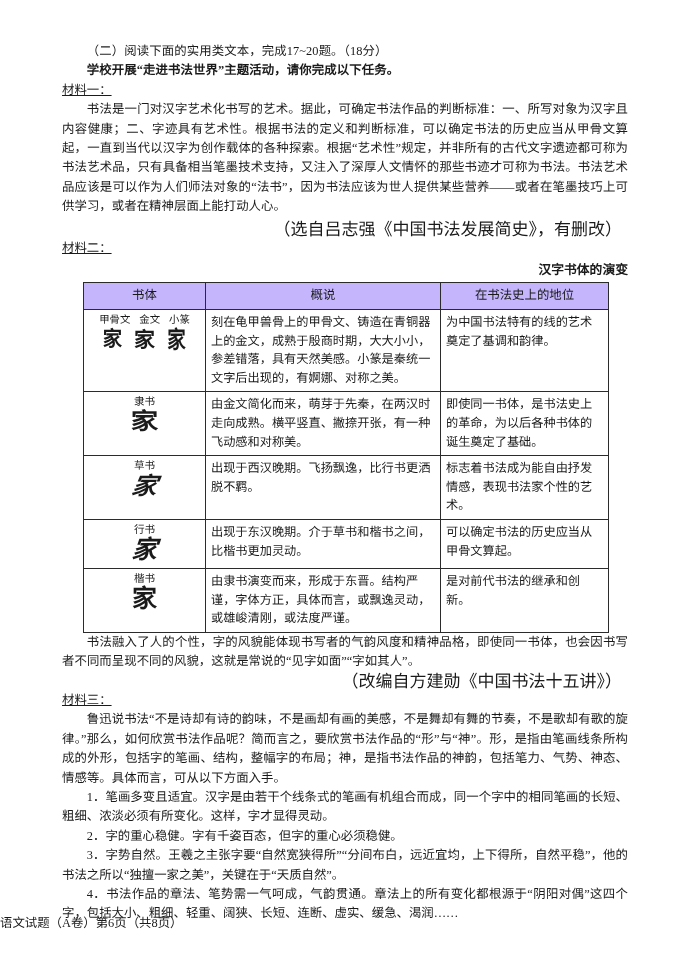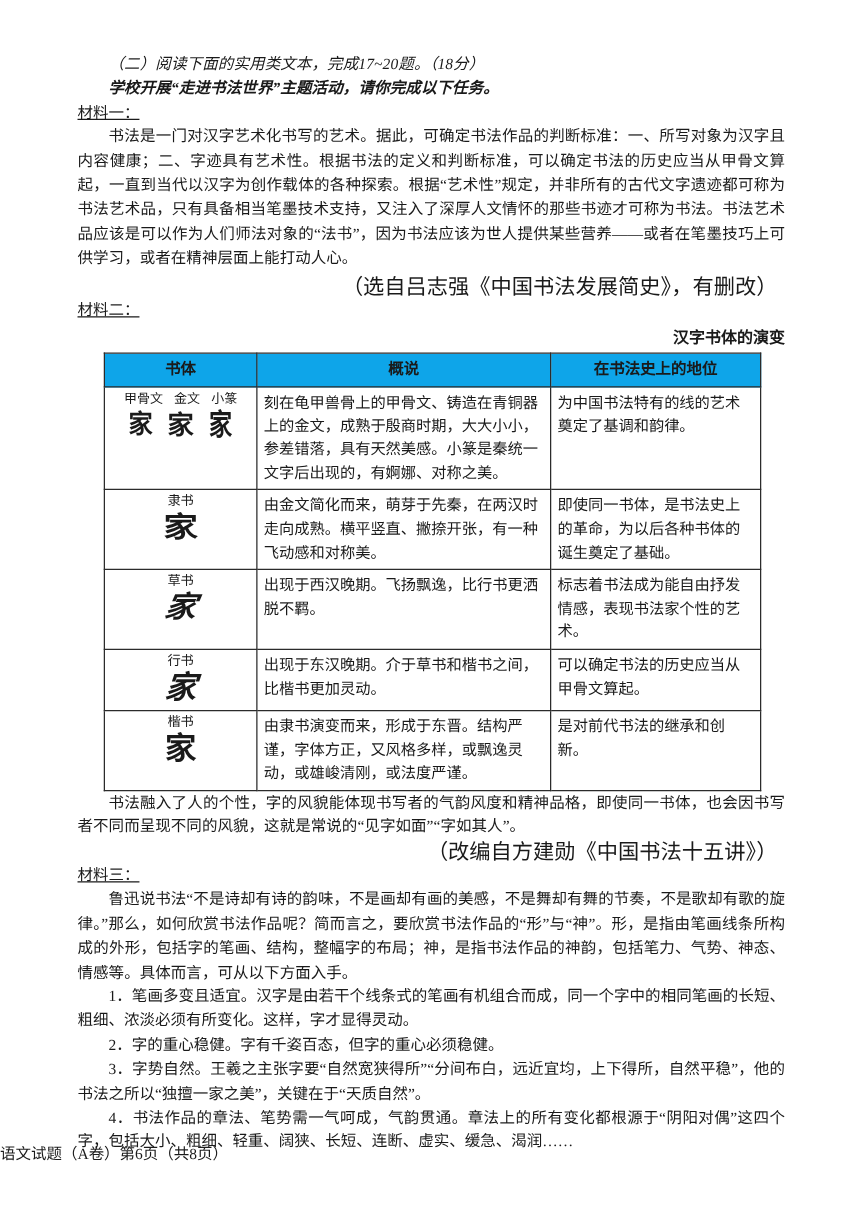--- a/index.html
+++ b/index.html
@@ -28,21 +28,21 @@
   
   .line {
     font-size: 12.4px;
     line-height: 19.4px;
     letter-spacing: 0.1px;
     text-align: justify;
     text-justify: inter-ideograph;
     margin: 0;
     white-space: normal;
   }
-  .indent2 { text-indent: 2em; font-style: italic; }
+  .indent2 { text-indent: 2em; }
   .bold { font-weight: bold; }
   .para {
     font-size: 12.4px;
     line-height: 19.4px;
     margin: 0;
     text-align: justify;
     text-justify: inter-ideograph;
     text-indent: 2em;
     letter-spacing: 0.05px;
   }
@@ -78,22 +78,22 @@
   }
   table.evo th, table.evo td {
     border: 1px solid #2b2b2b;
     vertical-align: top;
     padding: 3px 5px 4px 5px;
     font-size: 12.2px;
     line-height: 18.6px;
   }
   table.evo th {
     text-align: center;
-    font-weight: bold;
-    background: #0ea5e9;
+    font-weight: normal;
+    background: #c4b5fd;
     padding: 3px 4px 4px 4px;
     vertical-align: middle;
     font-size: 12.4px;
   }
   col.c-script { width: 122px; }
   col.c-desc   { width: 235px; }
   col.c-status { width: 168px; }
 
   td.script-cell {
     text-align: center;
@@ -245,21 +245,21 @@
           <td>出现于东汉晚期。介于草书和楷书之间，比楷书更加灵动。</td>
           <td>可以确定书法的历史应当从甲骨文算起。</td>
         </tr>
         <tr>
           <td class="script-cell">
             <div class="script-name-single"><span>楷书</span></div>
             <div class="glyph-row">
               <span class="glyph regular big">家</span>
             </div>
           </td>
-          <td>由隶书演变而来，形成于东晋。结构严谨，字体方正，又风格多样，或飘逸灵动，或雄峻清刚，或法度严谨。</td>
+          <td>由隶书演变而来，形成于东晋。结构严谨，字体方正，具体而言，或飘逸灵动，或雄峻清刚，或法度严谨。</td>
           <td>是对前代书法的继承和创新。</td>
         </tr>
       </tbody>
   </table>
 
   <p class="para">书法融入了人的个性，字的风貌能体现书写者的气韵风度和精神品格，即使同一书体，也会因书写者不同而呈现不同的风貌，这就是常说的“见字如面”“字如其人”。</p>
   <p class="attribution">（改编自方建勋《中国书法十五讲》）</p>
 
   <p class="label-line">材料三：</p>
   <p class="para">鲁迅说书法“不是诗却有诗的韵味，不是画却有画的美感，不是舞却有舞的节奏，不是歌却有歌的旋律。”那么，如何欣赏书法作品呢？简而言之，要欣赏书法作品的“形”与“神”。形，是指由笔画线条所构成的外形，包括字的笔画、结构，整幅字的布局；神，是指书法作品的神韵，包括笔力、气势、神态、情感等。具体而言，可从以下方面入手。</p>

